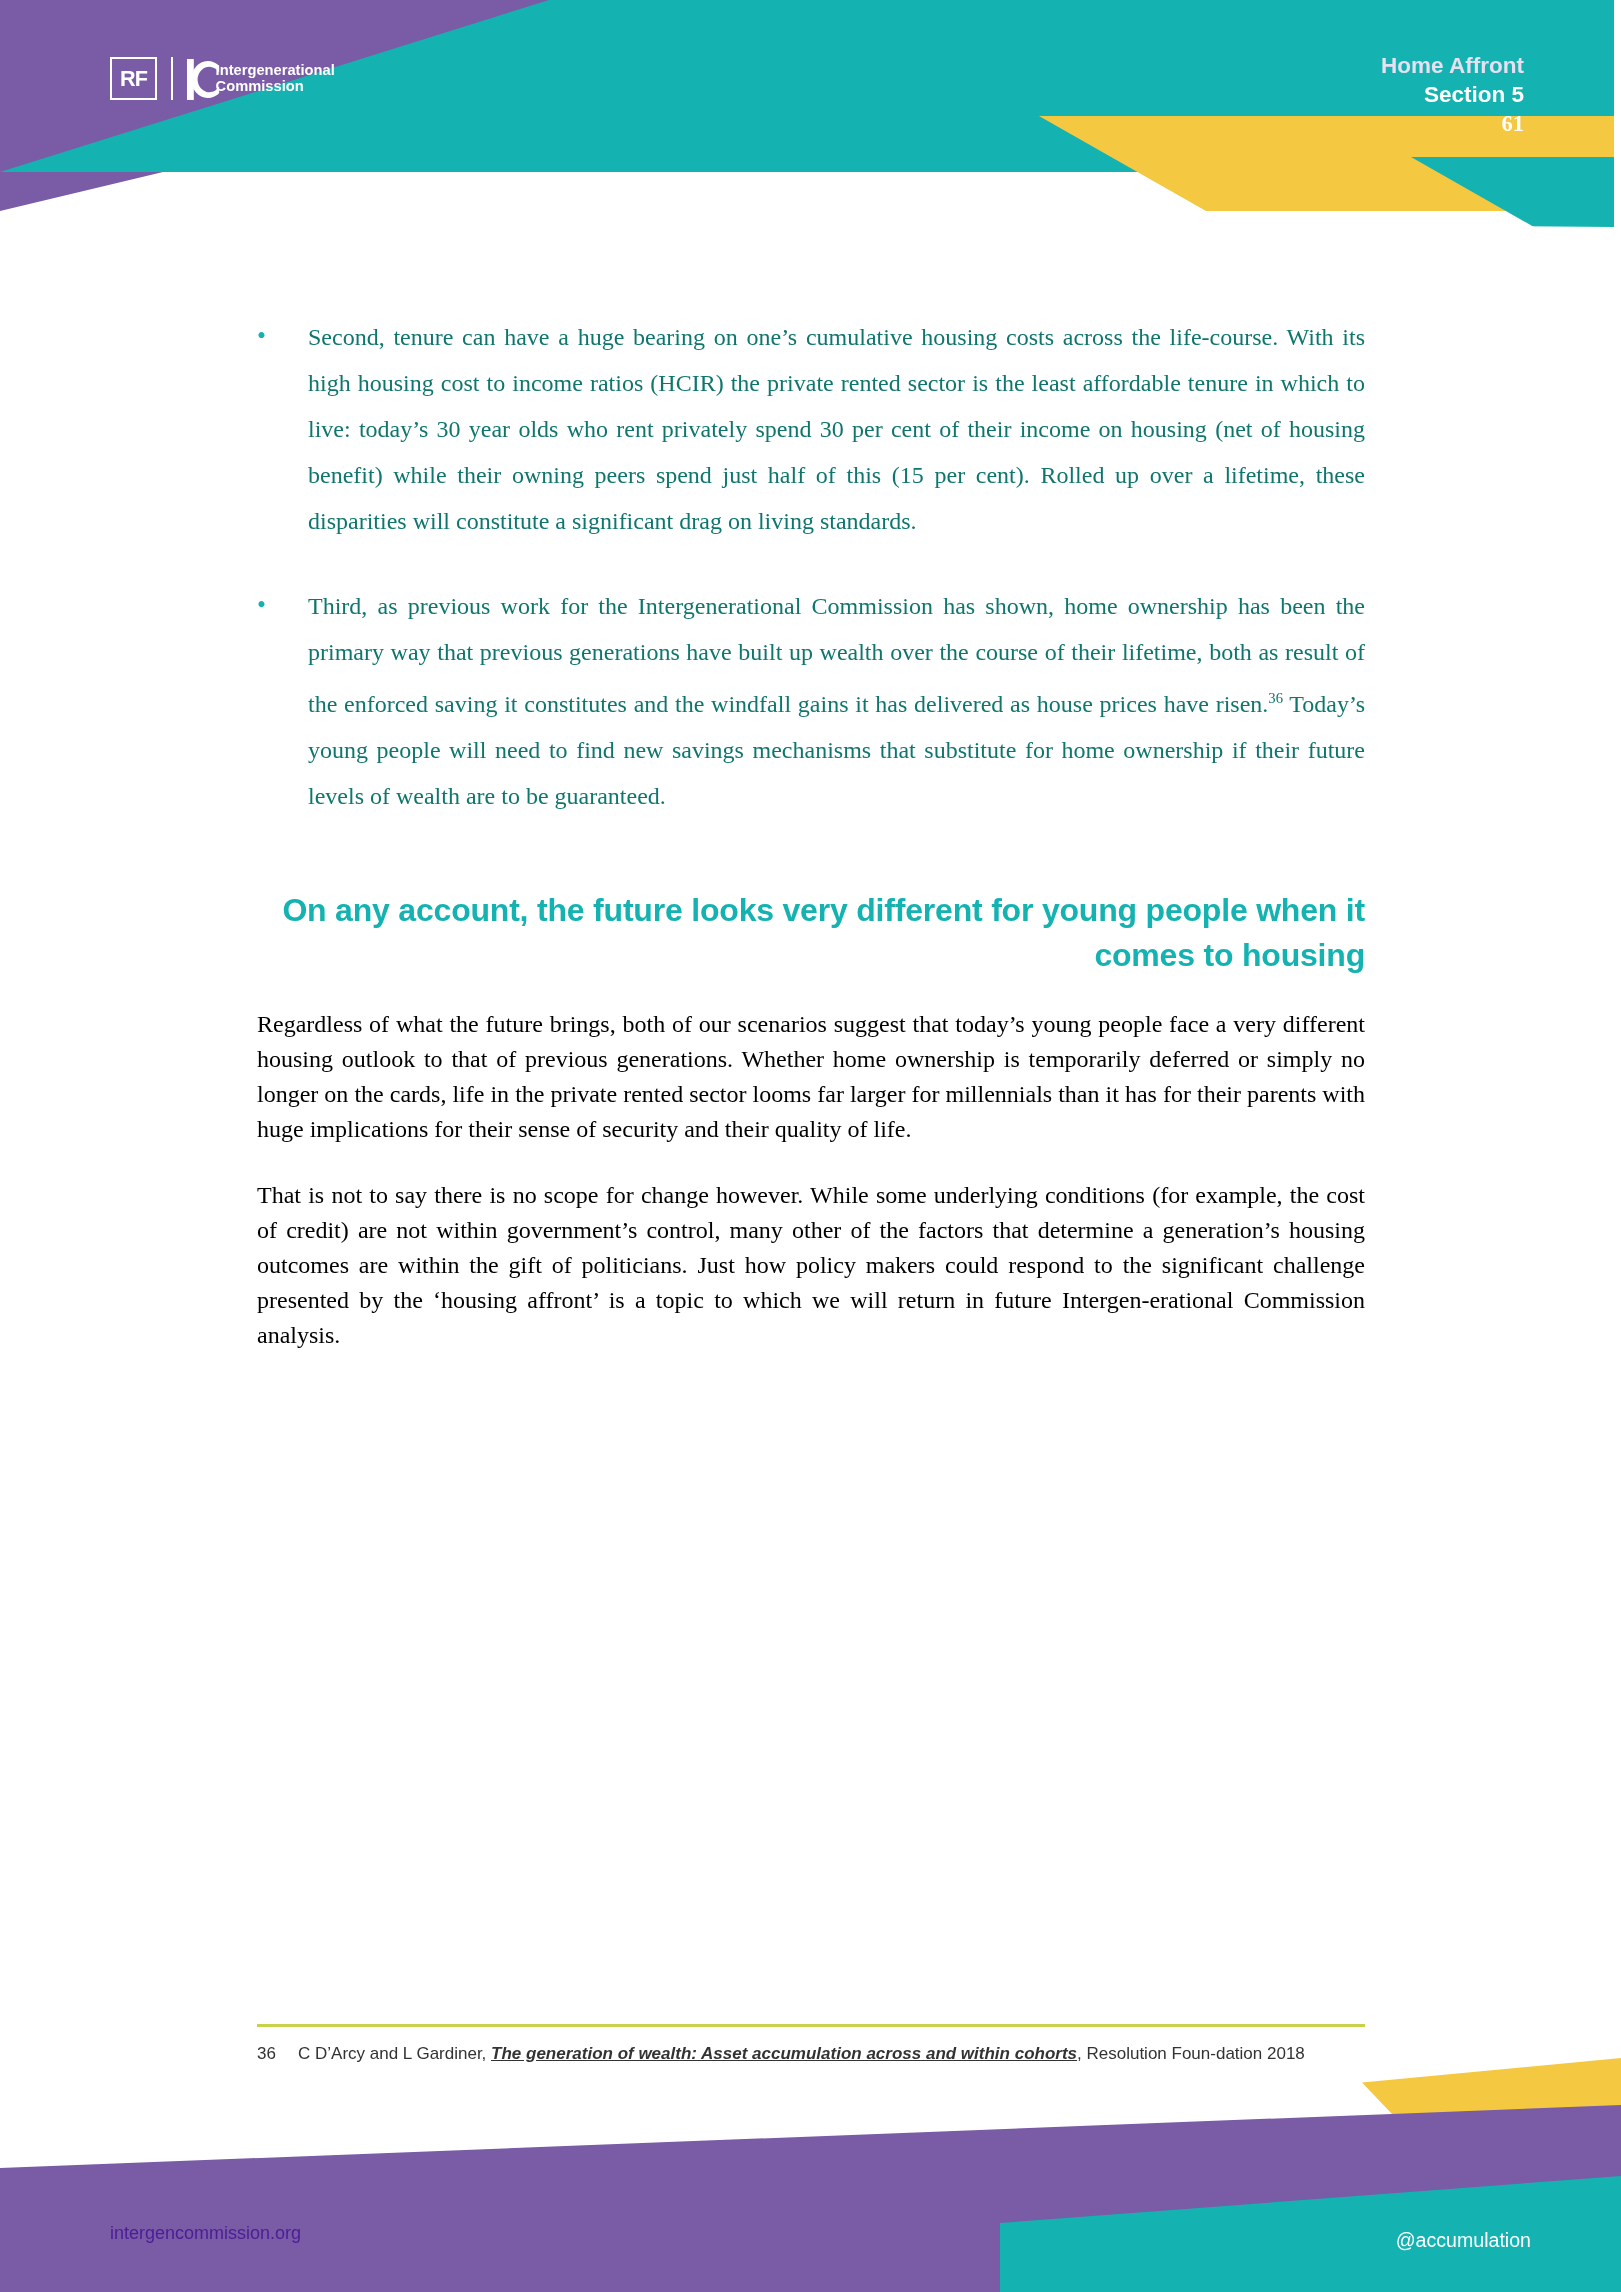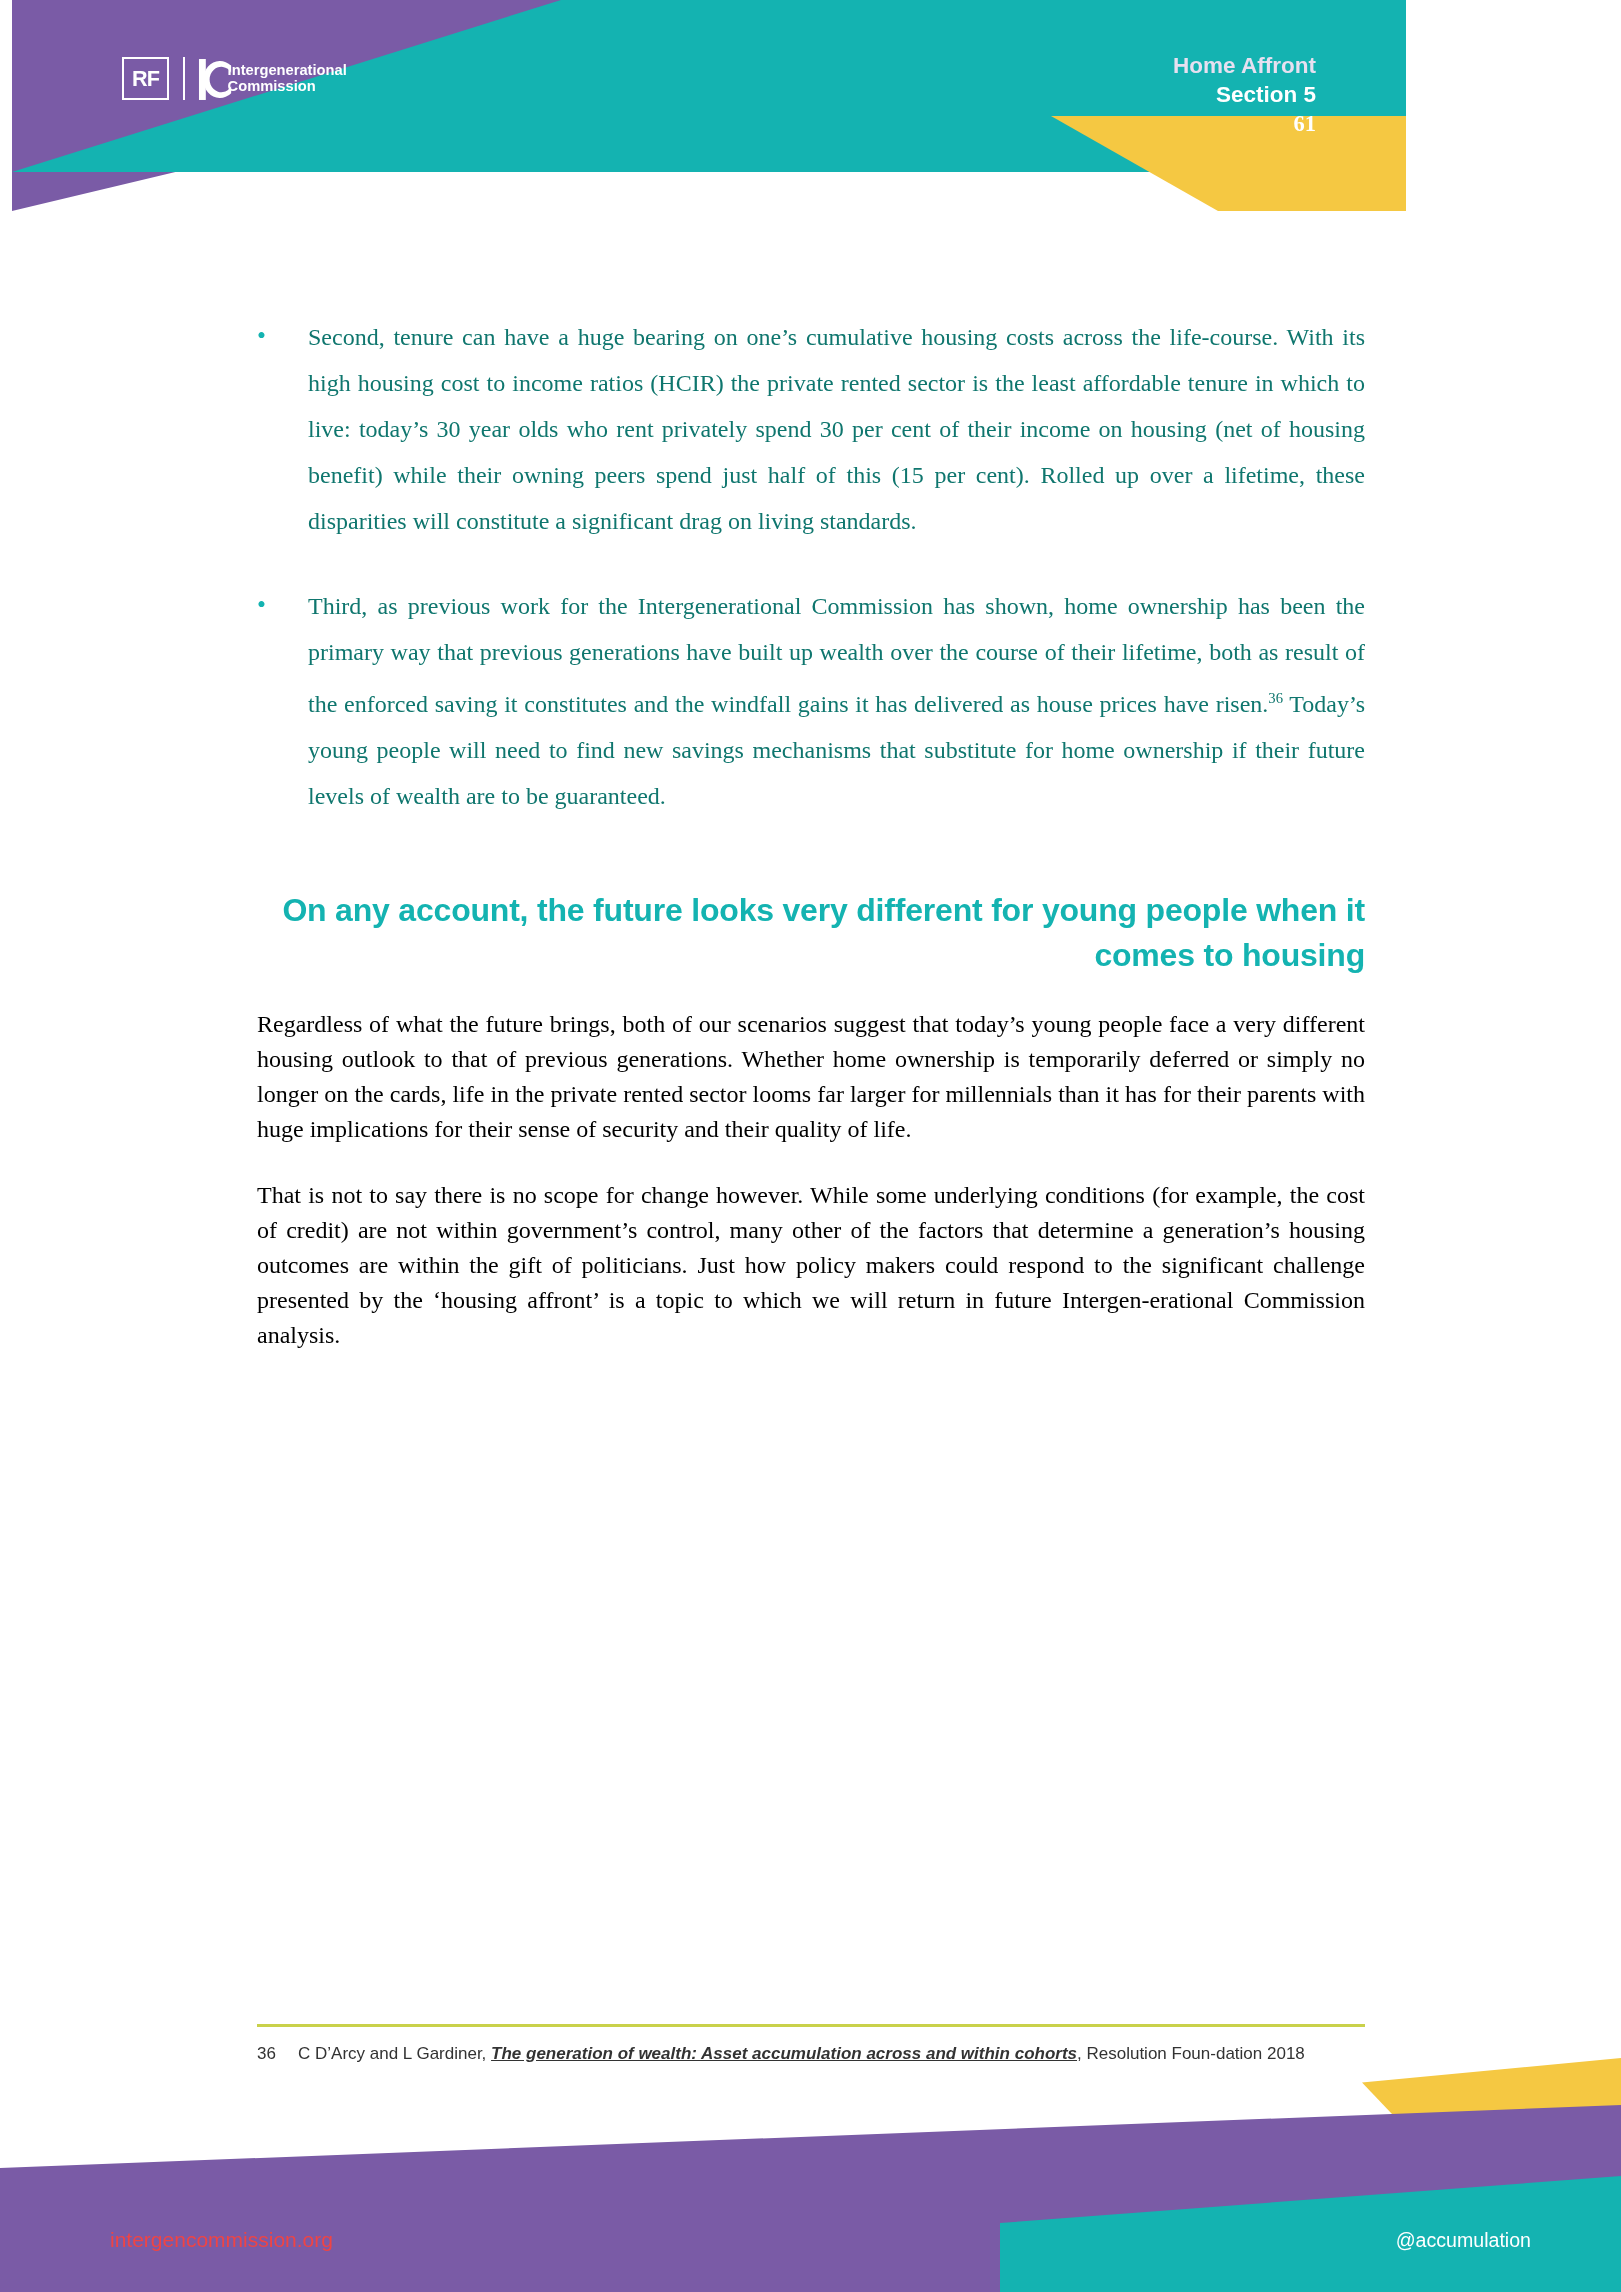--- a/index.html
+++ b/index.html
@@ -6,21 +6,21 @@
   html, body { width:1621px; height:2293px; }
   body {
     background:#ffffff;
     font-family:"Liberation Serif", serif;
     position:relative;
     overflow:hidden;
   }
 
   
   .header {
-    position:absolute; left:12px; top:0; width:1394px; height:230px;
+    position:absolute; left:0; top:0; width:1614px; height:230px;
     overflow:hidden;
   }
   .hdr-purple {
     position:absolute; left:0; top:0; width:882px; height:230px;
     background:#7a5ba6;
     clip-path:polygon(0 0, 882px 0, 0 211px);
   }
   .hdr-teal {
     position:absolute; left:0; top:0; width:1621px; height:230px;
     background:#14b3b1;
@@ -143,22 +143,22 @@
     position:absolute; left:0; bottom:0; width:1621px; height:235px;
     background:#f5c842;
     clip-path:polygon(1362px 24.5px, 1621px 0px, 1621px 118px, 1451px 118px);
   }
   .ft-teal {
     position:absolute; left:0; bottom:0; width:1621px; height:235px;
     background:#14b3b1;
     clip-path:polygon(1000px 165px, 1621px 118px, 1621px 235px, 1000px 235px);
   }
   .ft-text-left {
-    position:absolute; left:110px; bottom:41px; z-index:4;
-    font-family:"Liberation Sans", sans-serif; font-size:21px; color:#ef4444;
+    position:absolute; left:110px; bottom:49px; z-index:4;
+    font-family:"Liberation Sans", sans-serif; font-size:18px; color:#4c1d95;
   }
   .ft-text-right {
     position:absolute; right:90px; bottom:41px; z-index:4;
     font-family:"Liberation Sans", sans-serif; font-size:19.6px; color:#ffffff;
   }
 </style>
 </head>
 <body>
 
 <div class="header">

